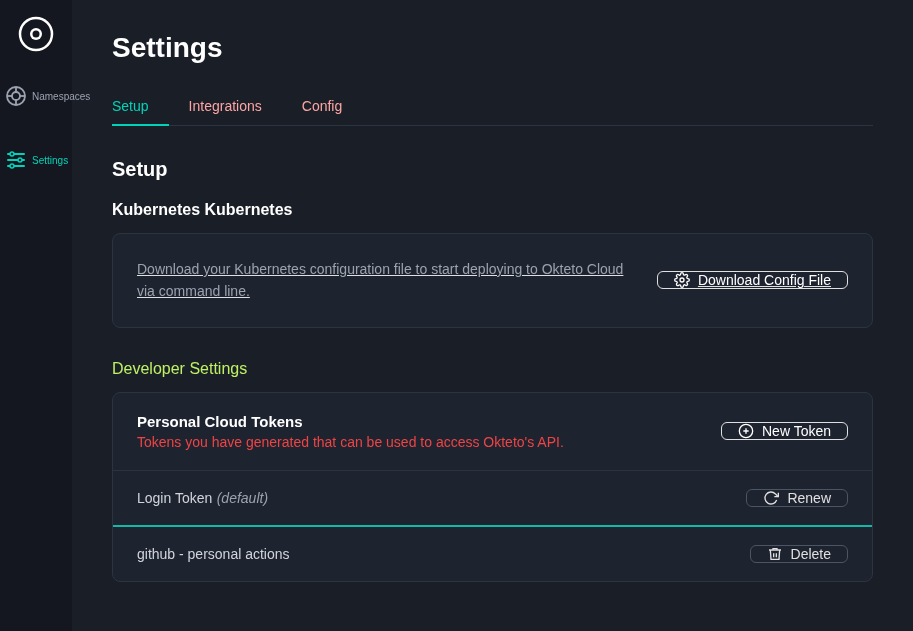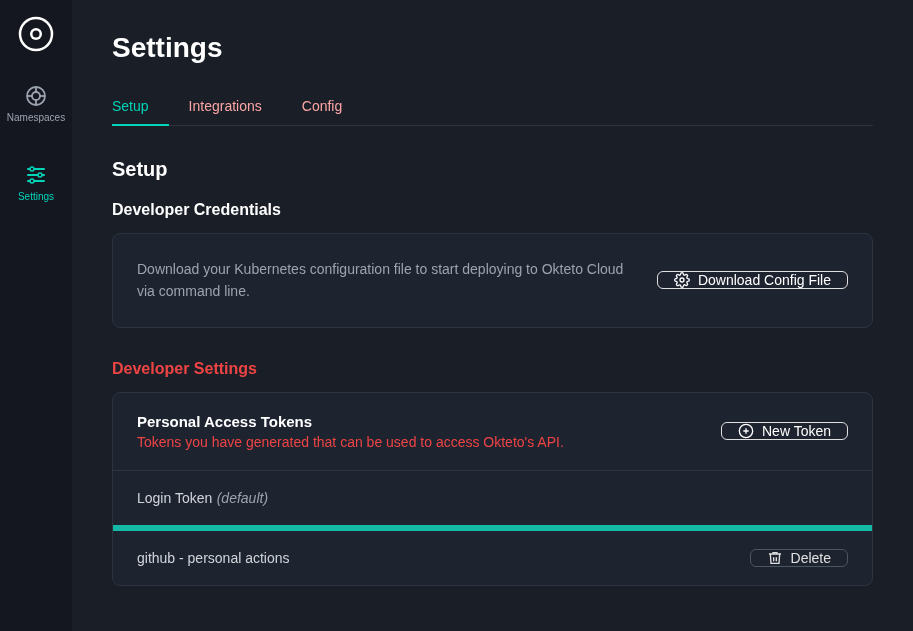--- a/index.html
+++ b/index.html
@@ -26,21 +26,20 @@
     }
     .sidebar-logo {
       width: 36px;
       height: 36px;
       display: flex;
       align-items: center;
       justify-content: center;
     }
     .sidebar-item {
       display: flex;
-      flex-direction: column;
       align-items: center;
       gap: 4px;
       cursor: pointer;
       padding: 8px 4px;
       border-radius: 6px;
       width: 100%;
     }
     .sidebar-item-label {
       font-size: 10px;
       color: #9ca3af;
@@ -115,20 +114,21 @@
     .card {
       background: #1e2330;
       border: 1px solid #2d3340;
       border-radius: 8px;
       padding: 24px;
       margin-bottom: 32px;
       display: flex;
       align-items: center;
       justify-content: space-between;
       gap: 24px;
+      text-decoration: underline;
     }
     .card-text {
       font-size: 14px;
       color: #9ca3af;
       line-height: 1.6;
       max-width: 500px;
     }
 
     
     .btn {
@@ -178,21 +178,21 @@
     }
     .dev-settings-desc {
       font-size: 14px;
       color: #ef4444;
     }
     .dev-settings-row {
       display: flex;
       align-items: center;
       justify-content: space-between;
       padding: 18px 24px;
-      border-bottom: 6px solid #14b8a6;
+      border-bottom: 2px solid #14b8a6;
     }
     .dev-settings-row:last-child {
       border-bottom: none;
     }
     .token-name {
       font-size: 14px;
       color: #d1d5db;
     }
     .token-default {
       color: #9ca3af;
@@ -257,55 +257,62 @@
     <h1 class="page-title">Settings</h1>
 
     <div class="tabs">
       <div class="tab active">Setup</div>
       <div class="tab">Integrations</div>
       <div class="tab">Config</div>
     </div>
 
     <h2 class="section-title">Setup</h2>
 
-    <h3 style="font-size:16px;font-weight:600;color:#ffffff;margin-bottom:14px;">Developer Credentials</h3>
+    <h3 style="font-size:16px;font-weight:600;color:#ffffff;margin-bottom:14px;">Kubernetes Kubernetes</h3>
     <div class="card">
       <p class="card-text">Download your Kubernetes configuration file to start deploying to Okteto Cloud via command line.</p>
       <button class="btn btn-outline">
         <svg width="16" height="16" viewBox="0 0 24 24" fill="none" stroke="currentColor" stroke-width="2">
           <circle cx="12" cy="12" r="3"></circle>
           <path d="M19.4 15a1.65 1.65 0 0 0 .33 1.82l.06.06a2 2 0 0 1 0 2.83 2 2 0 0 1-2.83 0l-.06-.06a1.65 1.65 0 0 0-1.82-.33 1.65 1.65 0 0 0-1 1.51V21a2 2 0 0 1-4 0v-.09A1.65 1.65 0 0 0 9 19.4a1.65 1.65 0 0 0-1.82.33l-.06.06a2 2 0 0 1-2.83 0 2 2 0 0 1 0-2.83l.06-.06A1.65 1.65 0 0 0 4.68 15a1.65 1.65 0 0 0-1.51-1H3a2 2 0 0 1 0-4h.09A1.65 1.65 0 0 0 4.6 9a1.65 1.65 0 0 0-.33-1.82l-.06-.06a2 2 0 0 1 2.83-2.83l.06.06A1.65 1.65 0 0 0 9 4.68a1.65 1.65 0 0 0 1-1.51V3a2 2 0 0 1 4 0v.09a1.65 1.65 0 0 0 1 1.51 1.65 1.65 0 0 0 1.82-.33l.06-.06a2 2 0 0 1 2.83 2.83l-.06.06A1.65 1.65 0 0 0 19.4 9a1.65 1.65 0 0 0 1.51 1H21a2 2 0 0 1 0 4h-.09a1.65 1.65 0 0 0-1.51 1z"></path>
         </svg>
         <span>Download Config File</span>
       </button>
     </div>
 
-    <h3 style="font-size:16px;font-weight:700;color:#ef4444;margin-bottom:14px;">Developer Settings</h3>
+    <h3 style="font-size:16px;font-weight:400;color:#bef264;margin-bottom:14px;">Developer Settings</h3>
     <div class="dev-settings-card">
 
       <div class="dev-settings-header">
         <div class="dev-settings-header-left">
-          <span class="dev-settings-title">Personal Access Tokens</span>
+          <span class="dev-settings-title">Personal Cloud Tokens</span>
           <span class="dev-settings-desc">Tokens you have generated that can be used to access Okteto's API.</span>
         </div>
         <button class="btn btn-outline">
           <svg width="16" height="16" viewBox="0 0 24 24" fill="none" stroke="currentColor" stroke-width="2">
             <circle cx="12" cy="12" r="10"></circle>
             <line x1="12" y1="8" x2="12" y2="16"></line>
             <line x1="8" y1="12" x2="16" y2="12"></line>
           </svg>
           <span>New Token</span>
         </button>
       </div>
 
       <div class="dev-settings-row">
         <div>
           <span class="token-name">Login Token</span>
           <span class="token-default"> (default)</span>
         </div>
+        <button class="btn">
+          <svg width="16" height="16" viewBox="0 0 24 24" fill="none" stroke="currentColor" stroke-width="2">
+            <polyline points="23 4 23 10 17 10"></polyline>
+            <path d="M20.49 15a9 9 0 1 1-2.12-9.36L23 10"></path>
+          </svg>
+          <span>Renew</span>
+        </button>
       </div>
 
       <div class="dev-settings-row">
         <span class="token-name">github - personal actions</span>
         <button class="btn">
           <svg width="16" height="16" viewBox="0 0 24 24" fill="none" stroke="currentColor" stroke-width="2">
             <polyline points="3 6 5 6 21 6"></polyline>
             <path d="M19 6l-1 14H6L5 6"></path>
             <path d="M10 11v6M14 11v6"></path>
             <path d="M9 6V4h6v2"></path>

